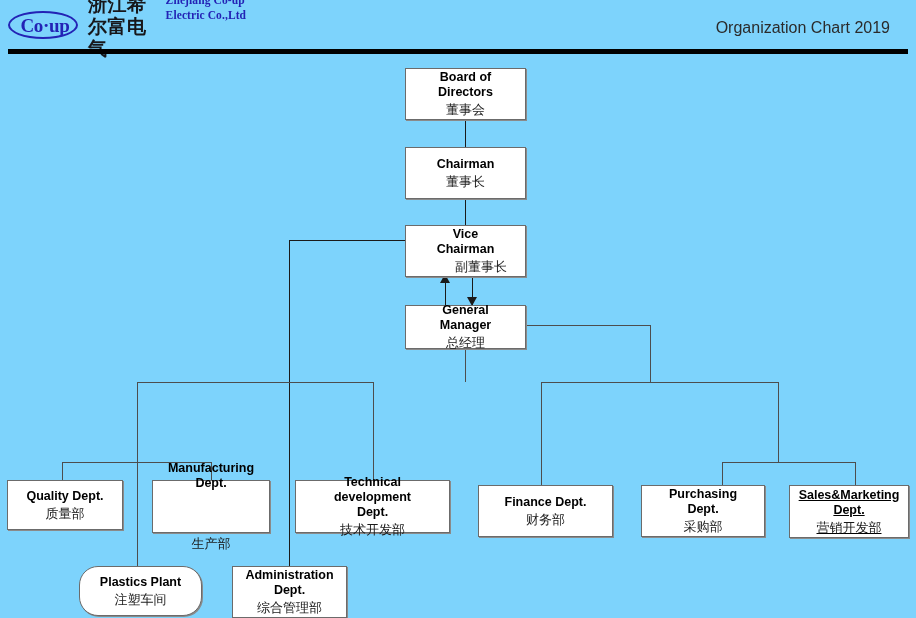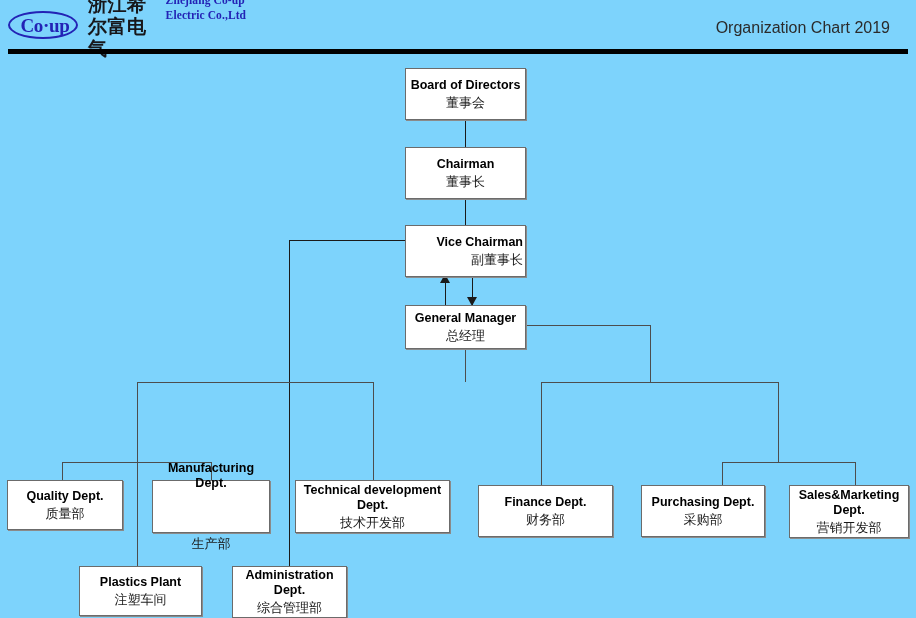--- a/index.html
+++ b/index.html
@@ -106,21 +106,21 @@
     position: absolute;
     box-sizing: border-box;
     background: #ffffff;
     border: 1px solid #6b6b6b;
     box-shadow: 1px 1px 0 0 #8a8a8a;
     display: flex;
     flex-direction: column;
     align-items: center;
     justify-content: center;
     z-index: 5;
-    padding: 0 2px;
+    padding: 0 18px;
   }
   .node .en {
     font-family: "Liberation Sans", sans-serif;
     font-weight: bold;
     font-size: 12.5px;
     color: #000000;
     line-height: 15px;
     text-align: center;
     white-space: pre-line;
   }
@@ -258,27 +258,27 @@
     <div class="node" style="left:478px; top:433px; width:135px; height:52px;">
       <div class="en">Finance Dept.</div>
       <div class="cn">财务部</div>
     </div>
 
     <div class="node" style="left:641px; top:433px; width:124px; height:52px;">
       <div class="en">Purchasing Dept.</div>
       <div class="cn">采购部</div>
     </div>
 
-    <div class="node" style="left:789px; top:433px; width:120px; height:53px;">
+    <div class="node" style="left:789px; top:433px; width:120px; height:53px;text-decoration:underline;">
       <div class="en">Sales&amp;Marketing
 Dept.</div>
       <div class="cn">营销开发部</div>
     </div>
 
-    <div class="node" style="left:79px; top:514px; width:123px; height:50px;">
+    <div class="node" style="left:79px; top:514px; width:123px; height:50px;border-radius:19px;">
       <div class="en">Plastics Plant</div>
       <div class="cn">注塑车间</div>
     </div>
 
     <div class="node" style="left:232px; top:514px; width:115px; height:52px;">
       <div class="en">Administration
 Dept.</div>
       <div class="cn">综合管理部</div>
     </div>
 

